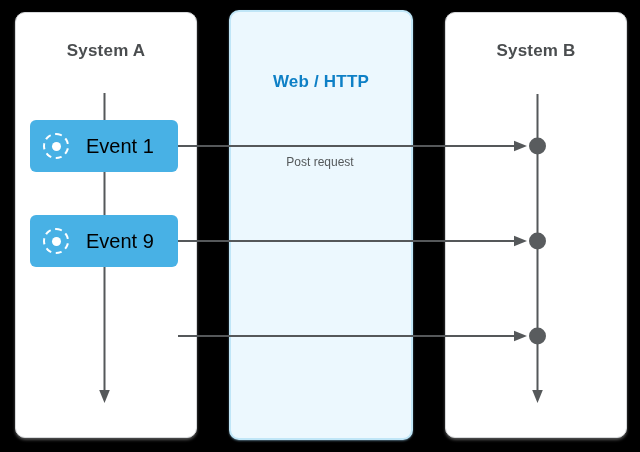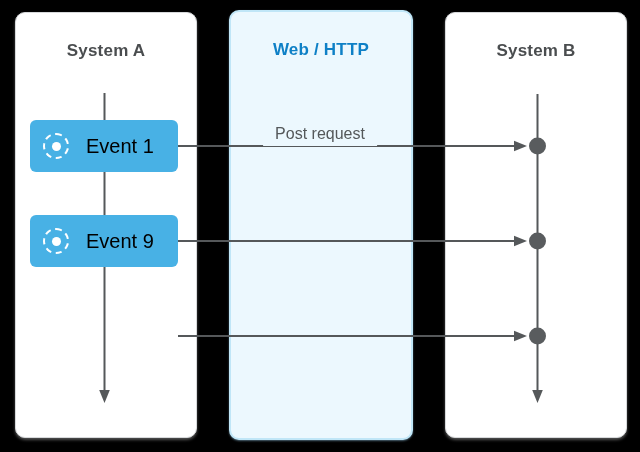--- a/index.html
+++ b/index.html
@@ -21,41 +21,41 @@
     left:229px;top:10px;width:184px;height:430px;
     background:var(--web_panel_bg,#ecf8fe);
     border:2px solid var(--web_panel_border,#c0e6f7);
     box-shadow:0 1px 2px rgba(150,200,230,.5);
   }
   .panel-title{
     position:absolute;top:28px;left:0;width:100%;text-align:center;
     font-size:17px;font-weight:700;color:var(--system_title,#4a4d4f);
     letter-spacing:.2px;
   }
-  .panel-web .panel-title{color:var(--web_title,#0e80c6);}
+  .panel-web .panel-title{color:var(--web_title,#0e80c6);margin-top:32px;}
   .wires{position:absolute;left:0;top:0;}
   .wire{stroke:var(--line,#55585a);stroke-width:2;fill:none;}
   .head{fill:var(--line,#55585a);stroke:none;}
   .node-dot{fill:var(--dot,#595c5e);stroke:none;}
   .event{
     position:absolute;left:30px;width:148px;height:52px;
     background:var(--event_box,#48b1e5);border-radius:6px;
     display:flex;align-items:center;padding-left:13px;box-sizing:border-box;
   }
   .event-icon{
     width:26px;height:26px;border:2px dashed #fff;border-radius:50%;
     box-sizing:border-box;display:flex;align-items:center;justify-content:center;
     flex:0 0 auto;
   }
   .event-icon .core{width:9px;height:9px;border-radius:50%;background:#fff;}
   .event-label{color:#000000;font-size:20px;margin-left:17px;white-space:nowrap;}
   .arrow-label{
-    position:absolute;left:320px;top:134px;transform:translate(-50%,-50%);
+    position:absolute;left:320px;top:162px;transform:translate(-50%,-50%);
     background:var(--web_panel_bg,#ecf8fe);padding:3px 12px;
-    font-size:16px;color:var(--arrow_label,#54585a);white-space:nowrap;text-align:right;
+    font-size:12px;color:var(--arrow_label,#54585a);white-space:nowrap;text-align:right;
   }
 </style>
 </head>
 <body>
 
 <div class="stage">
 
   <div class="panel panel-a">
     <div class="panel-title">System A</div>
   </div>

